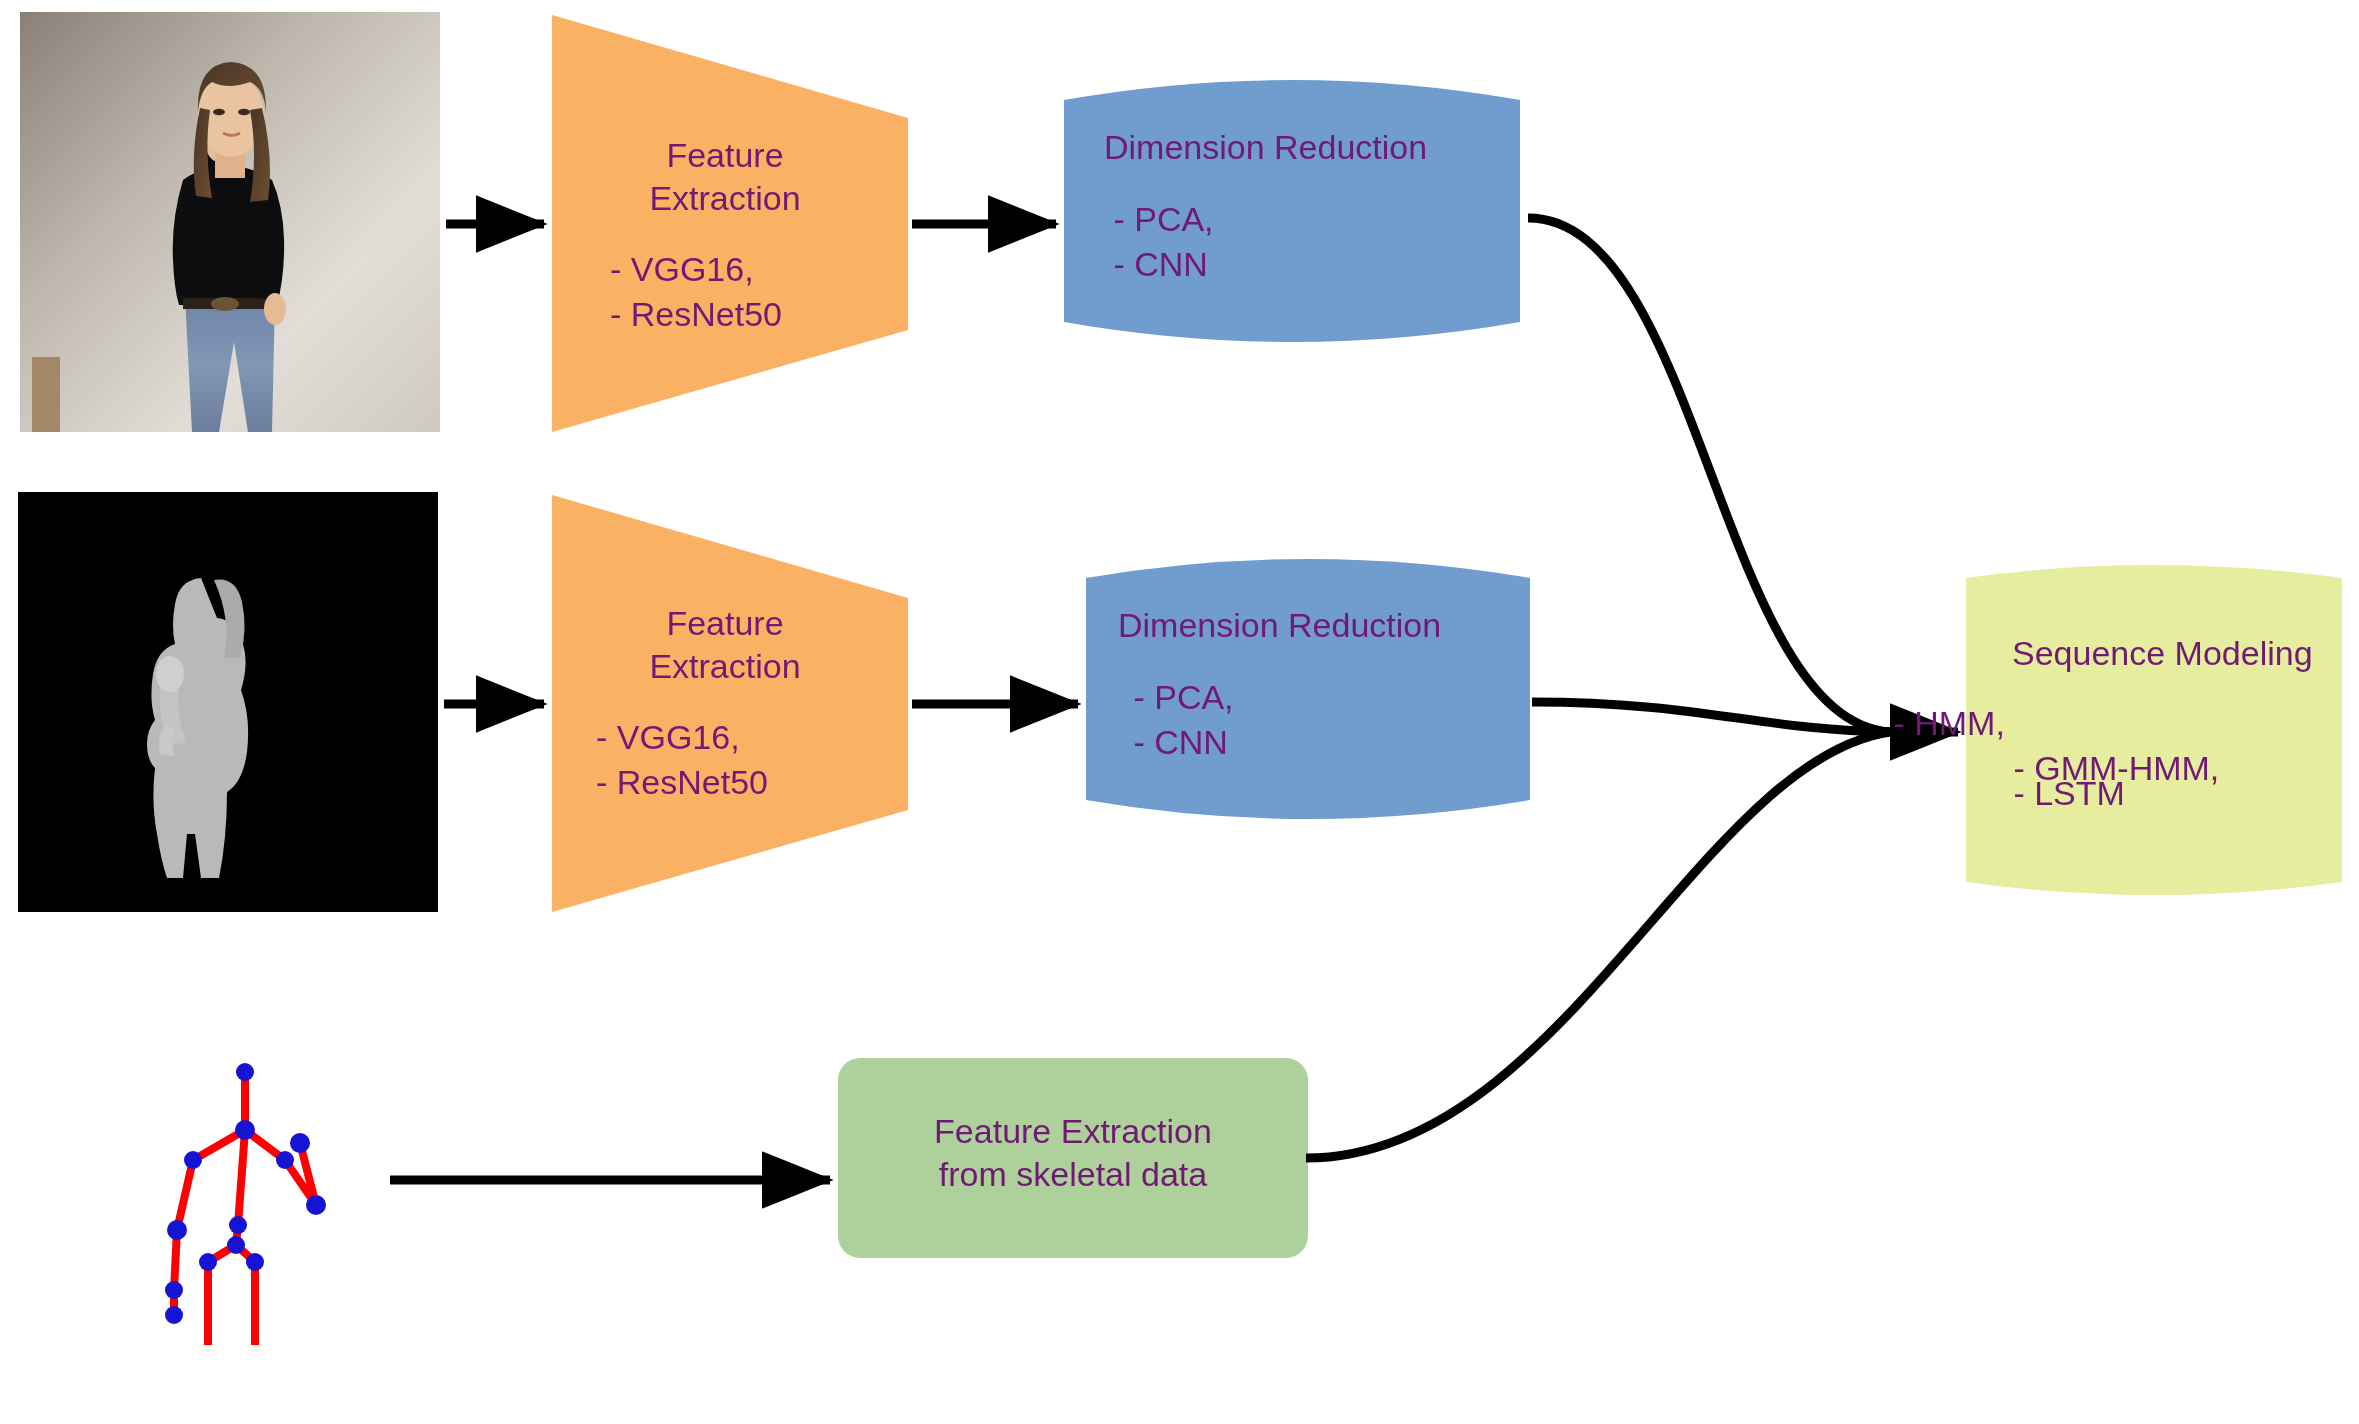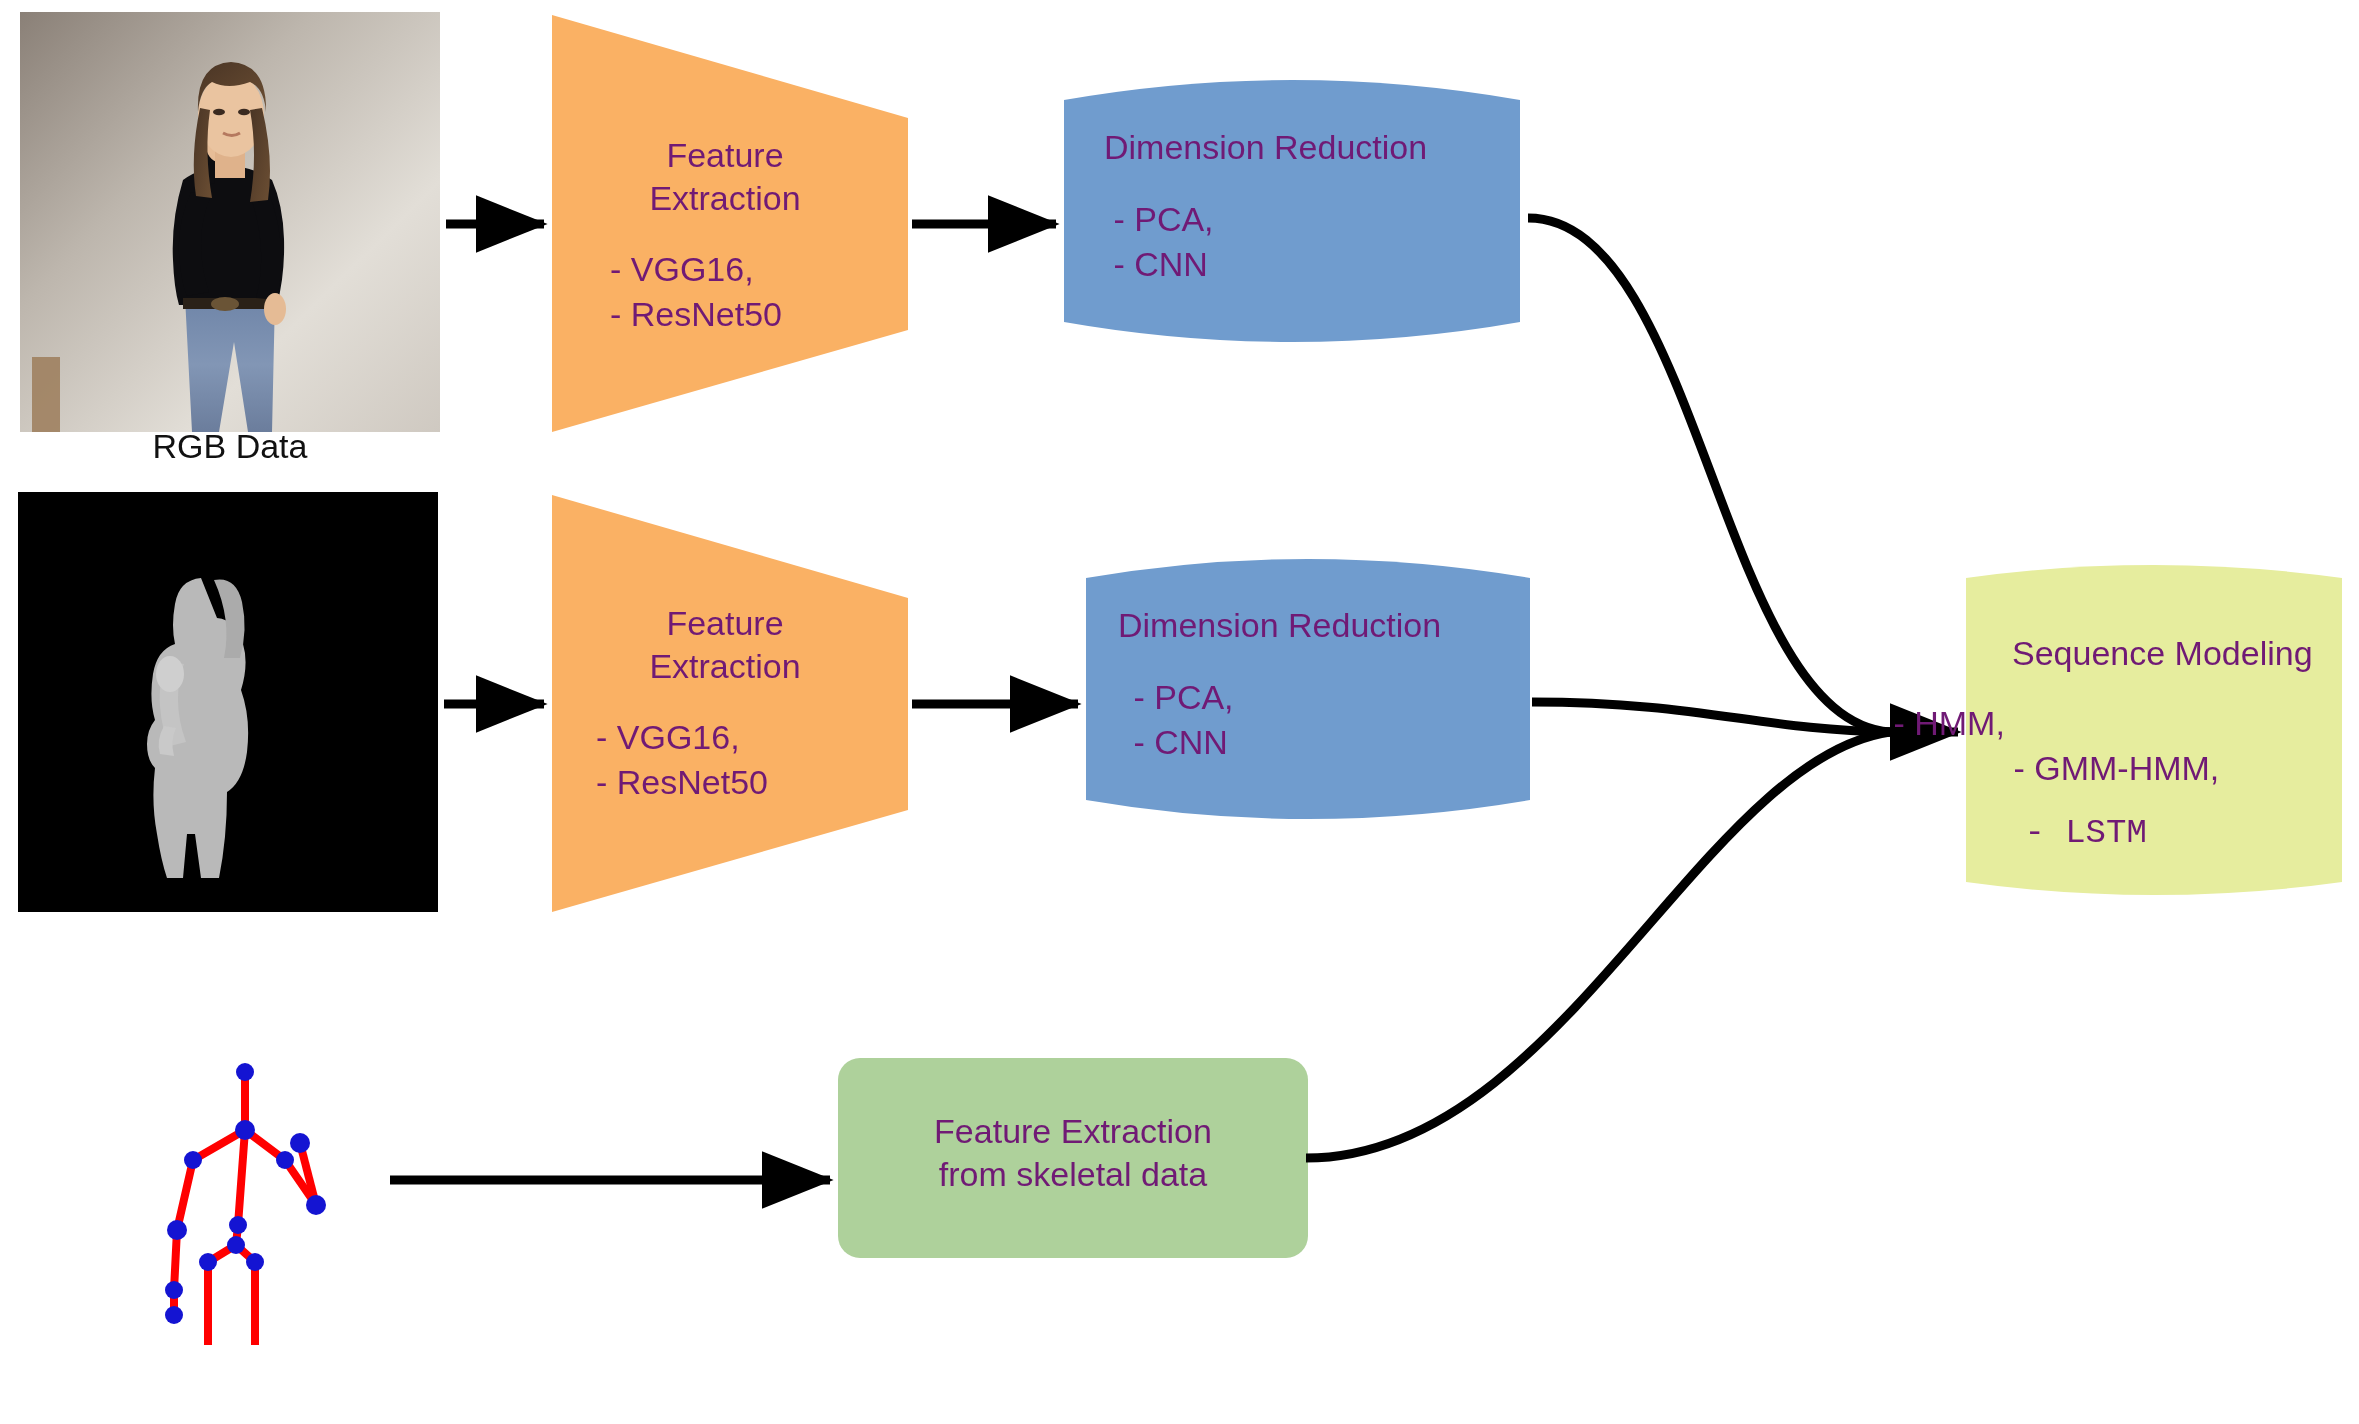--- a/index.html
+++ b/index.html
@@ -63,21 +63,20 @@
 
       <path d="M178,100 q-2,-48 33,-50 q36,2 35,50 q-2,-24 -16,-30 q-22,8 -38,0 q-12,7 -14,30 Z" fill="url(#hairg)"></path>
       <path d="M180,96 q-10,48 -4,88 l16,2 q-8,-46 -2,-88 Z" fill="url(#hairg)"></path>
       <path d="M242,96 q12,50 6,92 l-18,2 q8,-48 0,-92 Z" fill="url(#hairg)"></path>
 
       <ellipse cx="199" cy="100" rx="6" ry="3.2" fill="#3a2a20"></ellipse>
       <ellipse cx="224" cy="100" rx="6" ry="3.2" fill="#3a2a20"></ellipse>
       <path d="M203,121 q9,5 17,0" stroke="#b5795f" stroke-width="3" fill="none"></path>
     </svg>
   </div>
-  <div class="lbl" style="left:20px;top:426px;width:420px;">RGB Data</div>
 
   <div class="imgframe" style="left:18px;top:492px;width:420px;height:420px;">
     <svg width="420" height="420" viewBox="0 0 420 420">
       <rect x="0" y="0" width="420" height="420" fill="#000000"></rect>
 
       <path d="M183,86
                q-22,2 -26,26 q-4,22 0,40
                q-18,6 -22,30 q-4,26 2,46
                q-8,10 -8,24 q0,16 8,24
                q-4,34 2,66 q4,26 10,44
@@ -178,15 +177,15 @@
   <div class="boxtext" style="left:1118px;top:604px;">Dimension Reduction</div>
   <div class="boxtext" style="left:1124px;top:676px;"> - PCA,</div>
   <div class="boxtext" style="left:1124px;top:721px;"> - CNN</div>
 
   <div class="boxtext" style="left:838px;top:1110px;width:470px;text-align:center;">Feature Extraction
 from skeletal data</div>
 
   <div class="boxtext" style="left:1992px;top:632px;margin-left:20px;">Sequence Modeling</div>
   <div class="boxtext" style="left:1884px;top:702px;"> - HMM,</div>
   <div class="boxtext" style="left:2004px;top:747px;"> - GMM-HMM,</div>
-  <div class="boxtext" style="left:2004px;top:812px;font-family:Liberation Mono, monospace;"> - LSTM</div>
+  <div class="boxtext" style="left:2004px;top:772px;"> - LSTM</div>
 
 </div>
 
 </body></html>

